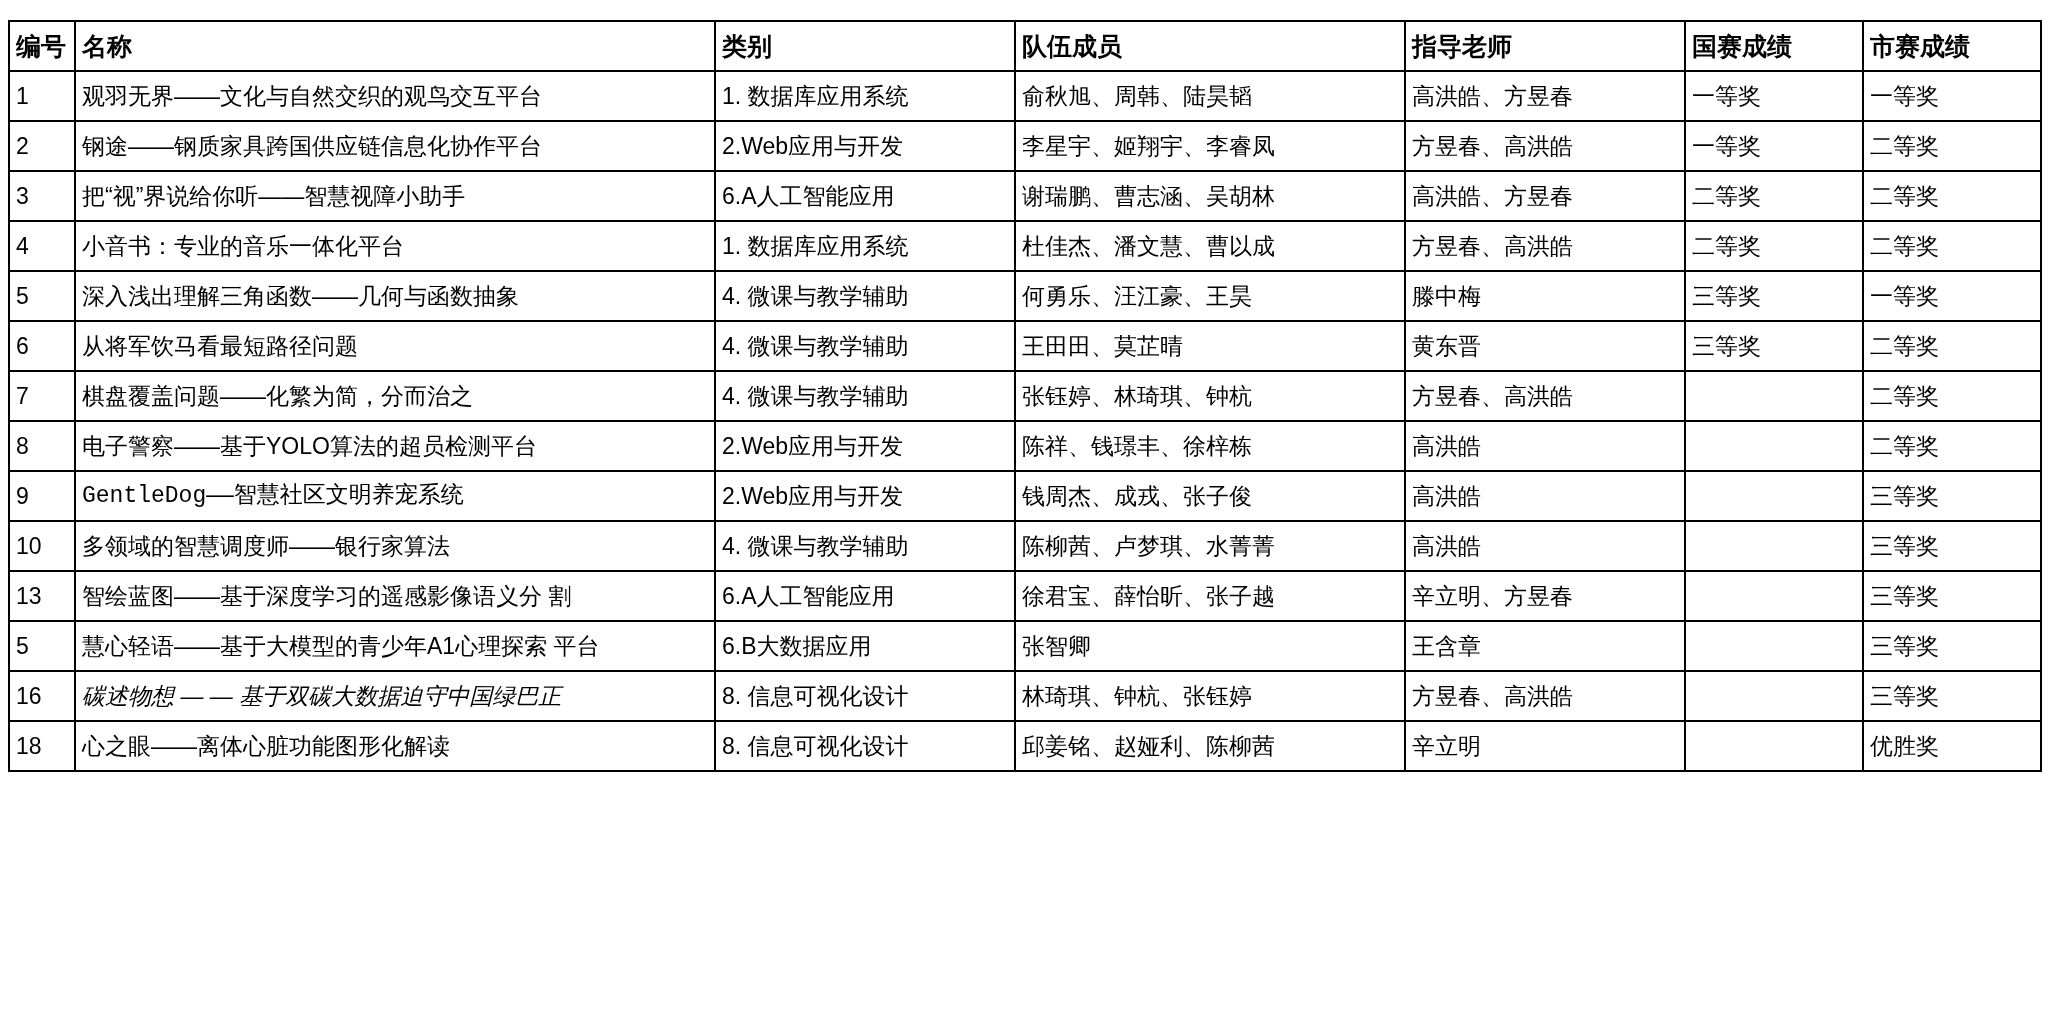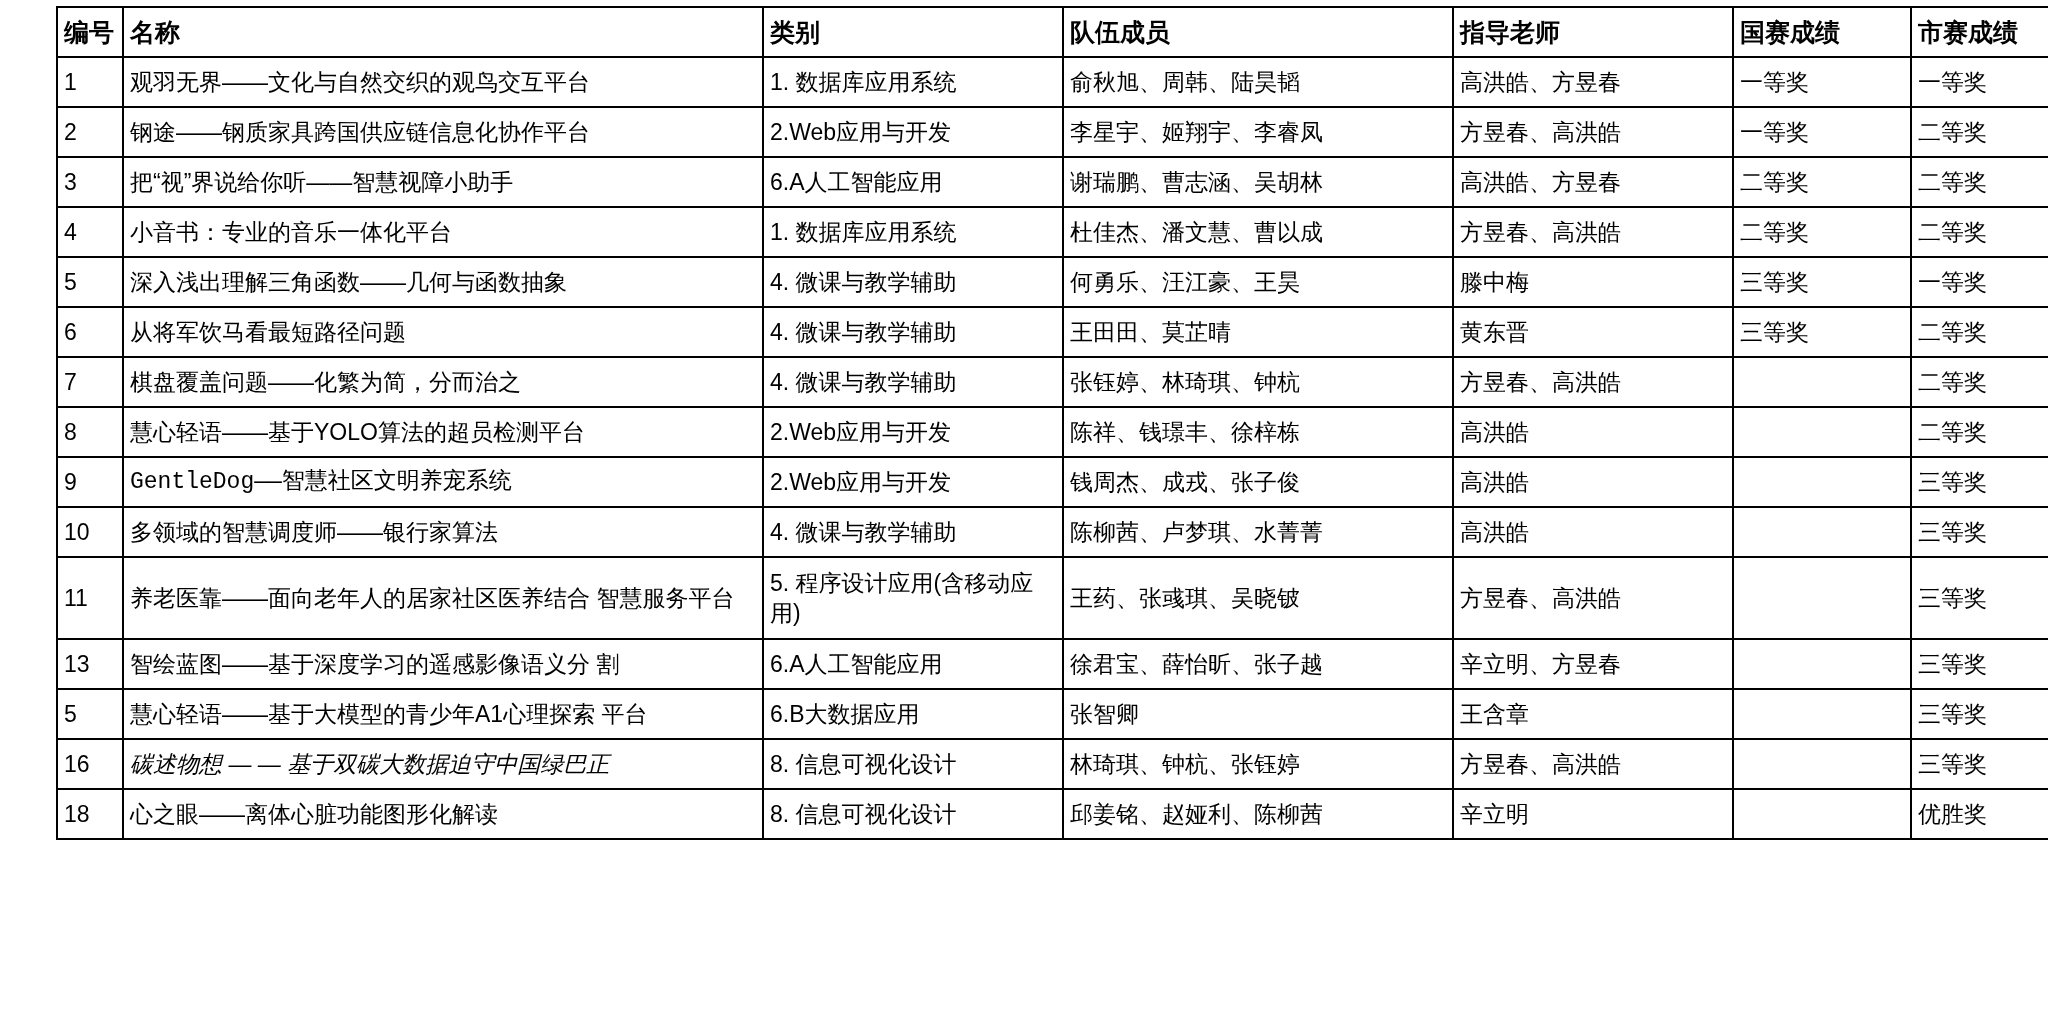--- a/index.html
+++ b/index.html
@@ -8,23 +8,22 @@
     background: #ffffff;
   }
   body {
     width: 2048px;
     height: 1021px;
     font-family: "Liberation Sans", sans-serif;
     color: #000000;
     overflow: hidden;
   }
   .sheet {
-    padding: 6px 8px 0 8px;
+    padding: 20px 8px 0 8px;
     box-sizing: border-box;
-    margin-left: 48px;
   }
   table.award-table {
     border-collapse: collapse;
     table-layout: fixed;
     width: 2032px;
   }
   table.award-table th,
   table.award-table td {
     border: 2px solid #000000;
     vertical-align: middle;
@@ -155,21 +154,21 @@
         <td class="id-cell">7</td>
         <td class="name-cell">棋盘覆盖问题——化繁为简，分而治之</td>
         <td>4. 微课与教学辅助</td>
         <td>张钰婷、林琦琪、钟杭</td>
         <td>方昱春、高洪皓</td>
         <td></td>
         <td>二等奖</td>
       </tr>
       <tr class="normal">
         <td class="id-cell">8</td>
-        <td class="name-cell">慧心轻语——基于YOLO算法的超员检测平台</td>
+        <td class="name-cell">电子警察——基于YOLO算法的超员检测平台</td>
         <td>2.Web应用与开发</td>
         <td>陈祥、钱璟丰、徐梓栋</td>
         <td>高洪皓</td>
         <td></td>
         <td>二等奖</td>
       </tr>
       <tr class="normal">
         <td class="id-cell">9</td>
         <td class="name-cell mono">GentleDog——智慧社区文明养宠系统</td>
         <td>2.Web应用与开发</td>
@@ -180,29 +179,20 @@
       </tr>
       <tr class="normal">
         <td class="id-cell">10</td>
         <td class="name-cell">多领域的智慧调度师——银行家算法</td>
         <td>4. 微课与教学辅助</td>
         <td>陈柳茜、卢梦琪、水菁菁</td>
         <td>高洪皓</td>
         <td></td>
         <td>三等奖</td>
       </tr>
-      <tr class="tall">
-        <td class="id-cell">11</td>
-        <td class="name-cell">养老医靠——面向老年人的居家社区医养结合 智慧服务平台</td>
-        <td>5. 程序设计应用(含移动应用)</td>
-        <td>王药、张彧琪、吴晓铍</td>
-        <td>方昱春、高洪皓</td>
-        <td></td>
-        <td>三等奖</td>
-      </tr>
       <tr class="normal">
         <td class="id-cell">13</td>
         <td class="name-cell">智绘蓝图——基于深度学习的遥感影像语义分 割</td>
         <td>6.A人工智能应用</td>
         <td>徐君宝、薛怡昕、张子越</td>
         <td>辛立明、方昱春</td>
         <td></td>
         <td>三等奖</td>
       </tr>
       <tr class="normal">

